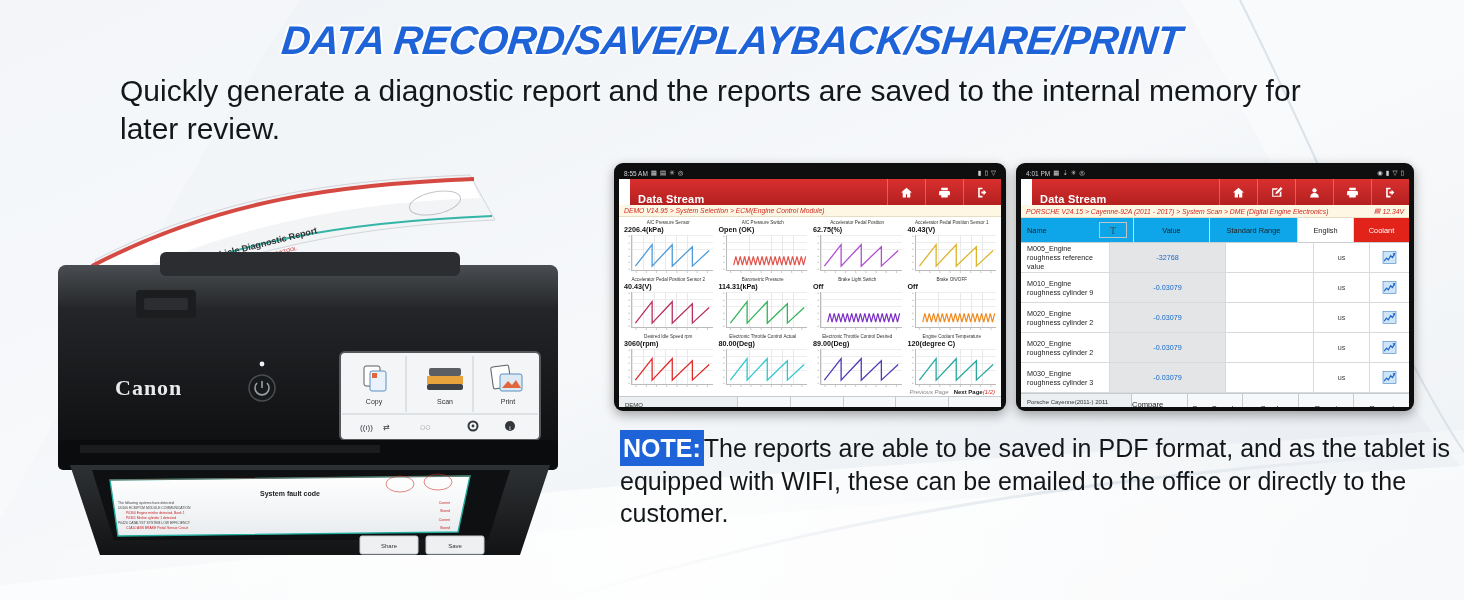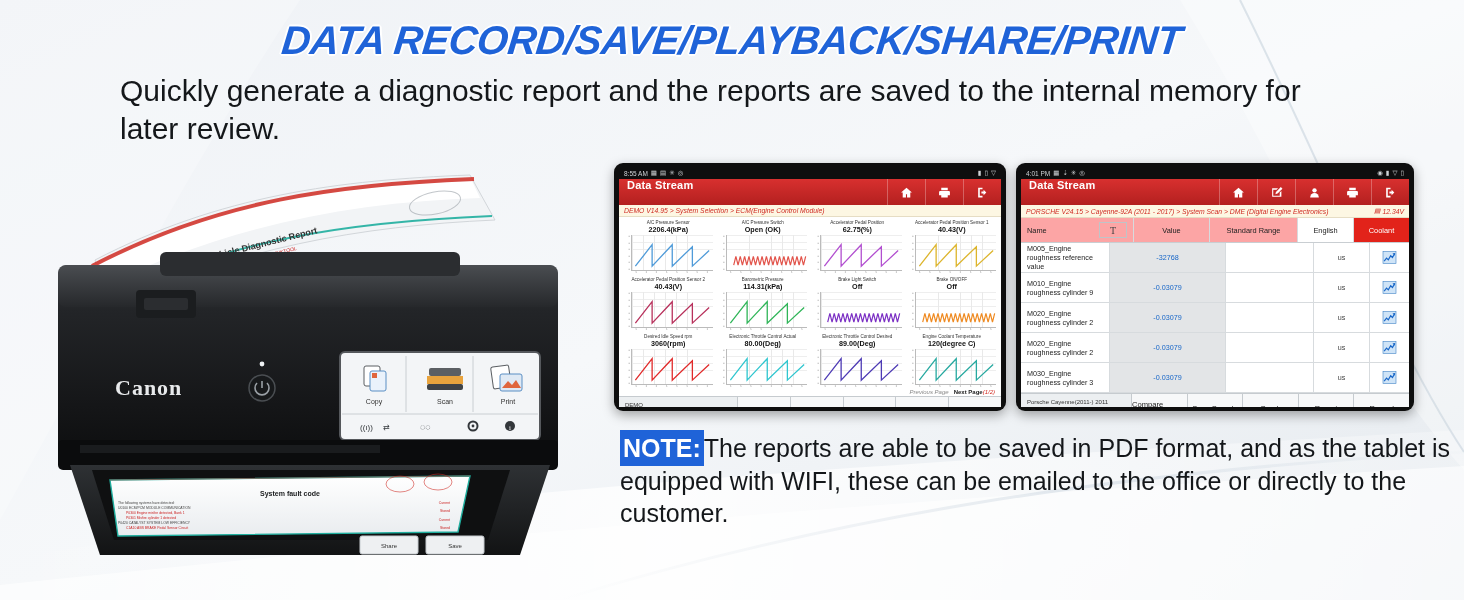--- a/index.html
+++ b/index.html
@@ -33,56 +33,56 @@
   .tablet-screen { background:#fff; width:100%; height:100%; overflow:hidden; position:relative; }
 
   #tablet-left  { left:614px; top:163px; width:392px; height:248px; }
   #tablet-right { left:1016px; top:163px; width:398px; height:248px; }
 
   .statusbar { height:12px; background:#0e0e0e; color:#cfd3d6; font-size:6.5px;
     display:flex; align-items:center; padding:0 5px; gap:3px; }
   .sb-right { margin-left:auto; display:flex; gap:3px; }
 
   .appbar { background:linear-gradient(180deg,#d8302f 0%, #b3201f 100%); height:26px;
-    display:flex; align-items:flex-start; padding-left:8px; }
+    display:flex; align-items:flex-end; padding-left:8px;margin-left:11px; }
   .appbar-title { color:#fff; font-size:11px; font-weight:700; letter-spacing:.2px; }
   .appbar-icons { margin-left:auto; display:flex; height:100%; }
   .appbar-icons .ic { width:38px; height:100%; display:flex; align-items:center; justify-content:center;
      border-left:1px solid rgba(255,255,255,.28); }
   .appbar-icons svg { width:13px; height:13px; fill:#fff; }
 
   .crumb { background:#fdf7e3; color:#cf2a22; font-size:6.8px; font-style:italic;
     padding:2px 5px; display:flex; align-items:center; border-bottom:1px solid #e6ddc4; }
   .crumb-v { margin-left:auto; color:#cf2a22; display:flex; align-items:center; gap:2px; }
 
   
   .graphs { display:grid; grid-template-columns:repeat(4,1fr); padding:1px 2px 0; gap:0; }
   .gcell { padding:2px 3px 1px; }
   .gname { font-size:4.6px; color:#333; text-align:center; line-height:1.1; }
-  .gval  { font-size:7.2px; color:#111; font-weight:700; text-align:center; margin-bottom:1px; }
+  .gval  { font-size:7.2px; color:#111; font-weight:700; text-align:left; margin-bottom:1px; }
   .gplot { position:relative; height:36px; display:flex; }
   .gaxis { width:7px; font-size:2.6px; color:#777; display:flex; flex-direction:column;
     justify-content:space-between; align-items:flex-end; padding-right:1px; }
   .gbox { flex:1; position:relative; border-left:.5px solid #bbb; border-bottom:.5px solid #bbb;
     background-image: repeating-linear-gradient(to right, #e9e9e9 0 .5px, transparent .5px 11px),
                       repeating-linear-gradient(to bottom, #eee 0 .5px, transparent .5px 7px); }
   .gbox svg { position:absolute; inset:0; width:100%; height:100%; }
   .gticks { font-size:2.6px; color:#888; display:flex; justify-content:space-around; padding-left:7px; }
 
   .pager { text-align:right; font-size:6px; padding:0 6px 1px; color:#888; font-style:italic; }
   .pager b { color:#222; font-style:normal; }
   .pager .pg { color:#d12b22; }
 
   .btnbar { display:flex; align-items:stretch; background:#eceff1; border-top:1px solid #c6cbcf; height:30px; }
   .vininfo { padding:4px 6px; font-size:6px; color:#333; line-height:1.35; flex:0 0 118px; }
   .btnbar .bbtn { flex:1; display:flex; align-items:center; justify-content:center;
     font-size:7.6px; color:#222; border-left:1px solid #c6cbcf; background:#f7f8f9; }
 
   
-  .thead { display:flex; height:25px; background:#fca5a5; border-bottom:1px solid #c9ced2; align-items:stretch; }
+  .thead { display:flex; height:25px; background:#0ea5e9; border-bottom:1px solid #c9ced2; align-items:stretch; }
   .th { display:flex; align-items:center; font-size:7.4px; color:#222; border-left:1px solid #d7dbde; padding:0 6px; }
   .th.name { flex:1; border-left:none; }
   .th.ticon { width:40px; justify-content:center; border-left:none; }
   .th.val { width:76px; justify-content:center; }
   .th.range { width:88px; justify-content:center;text-align:right; }
   .th.unit { width:56px; justify-content:center; background:#fff; }
   .th.metric { width:56px; justify-content:center; background:#e2231a; color:#fff; }
   .tbox { border:1px solid #bfc4c8; width:38px; height:16px; display:flex; align-items:center;
     justify-content:center; font-family:"Liberation Serif", serif; font-size:10px; color:#444; }
 

